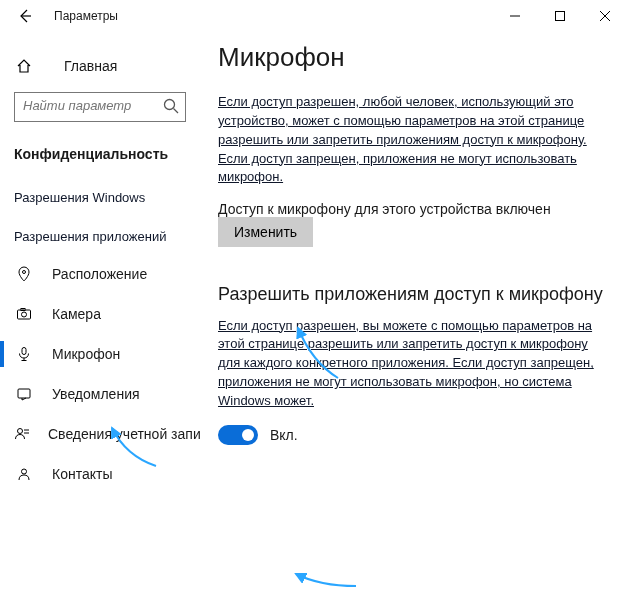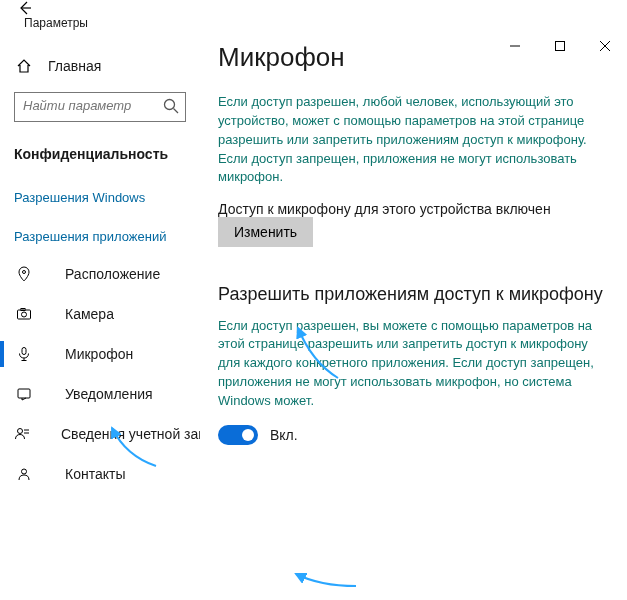--- a/index.html
+++ b/index.html
@@ -8,24 +8,23 @@
   font-size: 14px;
   color: #1a1a1a;
   background: #fff;
   width: 627px;
   height: 600px;
   overflow: hidden;
   position: relative;
 }
 .titlebar {
   display: flex;
-  align-items: flex-start;
+  align-items: center;
   height: 32px;
   padding-left: 10px;
-  flex-direction: column;
 }
 .titlebar .back {
   width: 30px; height: 30px;
   display:flex; align-items:center; justify-content:center;
 }
 .titlebar .title {
   margin-left: 14px;
   font-size: 12px;
 }
 .win-controls {
@@ -41,21 +40,21 @@
   width: 200px;
   padding-top: 18px;
   font-size: 14px;
 }
 .home-link {
   display:flex; align-items:center;
   padding: 8px 14px;
   margin-bottom: 10px;
 }
 .home-link .icon { width:20px; display:inline-flex; justify-content:center; }
-.home-link .lbl { margin-left: 14px; }
+.home-link .lbl { margin-left: 30px; }
 .search-wrap {
   margin: 0 14px 18px;
   position: relative;
 }
 .search {
   width: 100%;
   border: 1px solid #777;
   height: 30px;
   padding: 0 28px 4px 8px;
   font-style: italic;
@@ -66,35 +65,35 @@
 }
 .search-icon {
   position:absolute; right:6px; top:5px;
 }
 .section-label {
   font-weight: 700;
   font-size: 14px;
   padding: 6px 14px 14px;
 }
 .group-label {
-  color: #0369a1;
+  color: #0f172a;
   font-size: 13px;
   padding: 14px 14px 10px;
 }
 .nav-item {
   display:flex; align-items:center;
   height: 40px;
   padding: 0 14px;
   cursor: pointer;
   position: relative;
   white-space: nowrap;
   overflow: hidden;
 }
 .nav-item .icon { width:20px; display:inline-flex; justify-content:center; }
-.nav-item .lbl { margin-left: 31px; }
+.nav-item .lbl { margin-left: 18px; }
 .nav-item.active::before {
   content:"";
   position:absolute; left:0; top:7px; bottom:7px;
   width:4px; background:#0a6dd8;
 }
 .content {
   flex:1;
   padding: 10px 20px 20px 18px;
   overflow: hidden;
 }
@@ -104,23 +103,24 @@
   margin-bottom: 20px;
 }
 .sub-title {
   font-size: 18px;
   font-weight: 500;
   margin-bottom: 10px;
   line-height: 1.3;
 }
 .desc {
   font-size: 13px;
-  color: #0f766e;
+  color: #0f172a;
   line-height: 1.45;
   margin-bottom: 14px;
+  text-decoration: underline;
 }
 .status-line {
   font-size: 14px;
   margin-bottom: 0;
 }
 .btn {
   background:#ccc;
   border:none;
   padding: 7px 16px;
   font-size: 14px;

